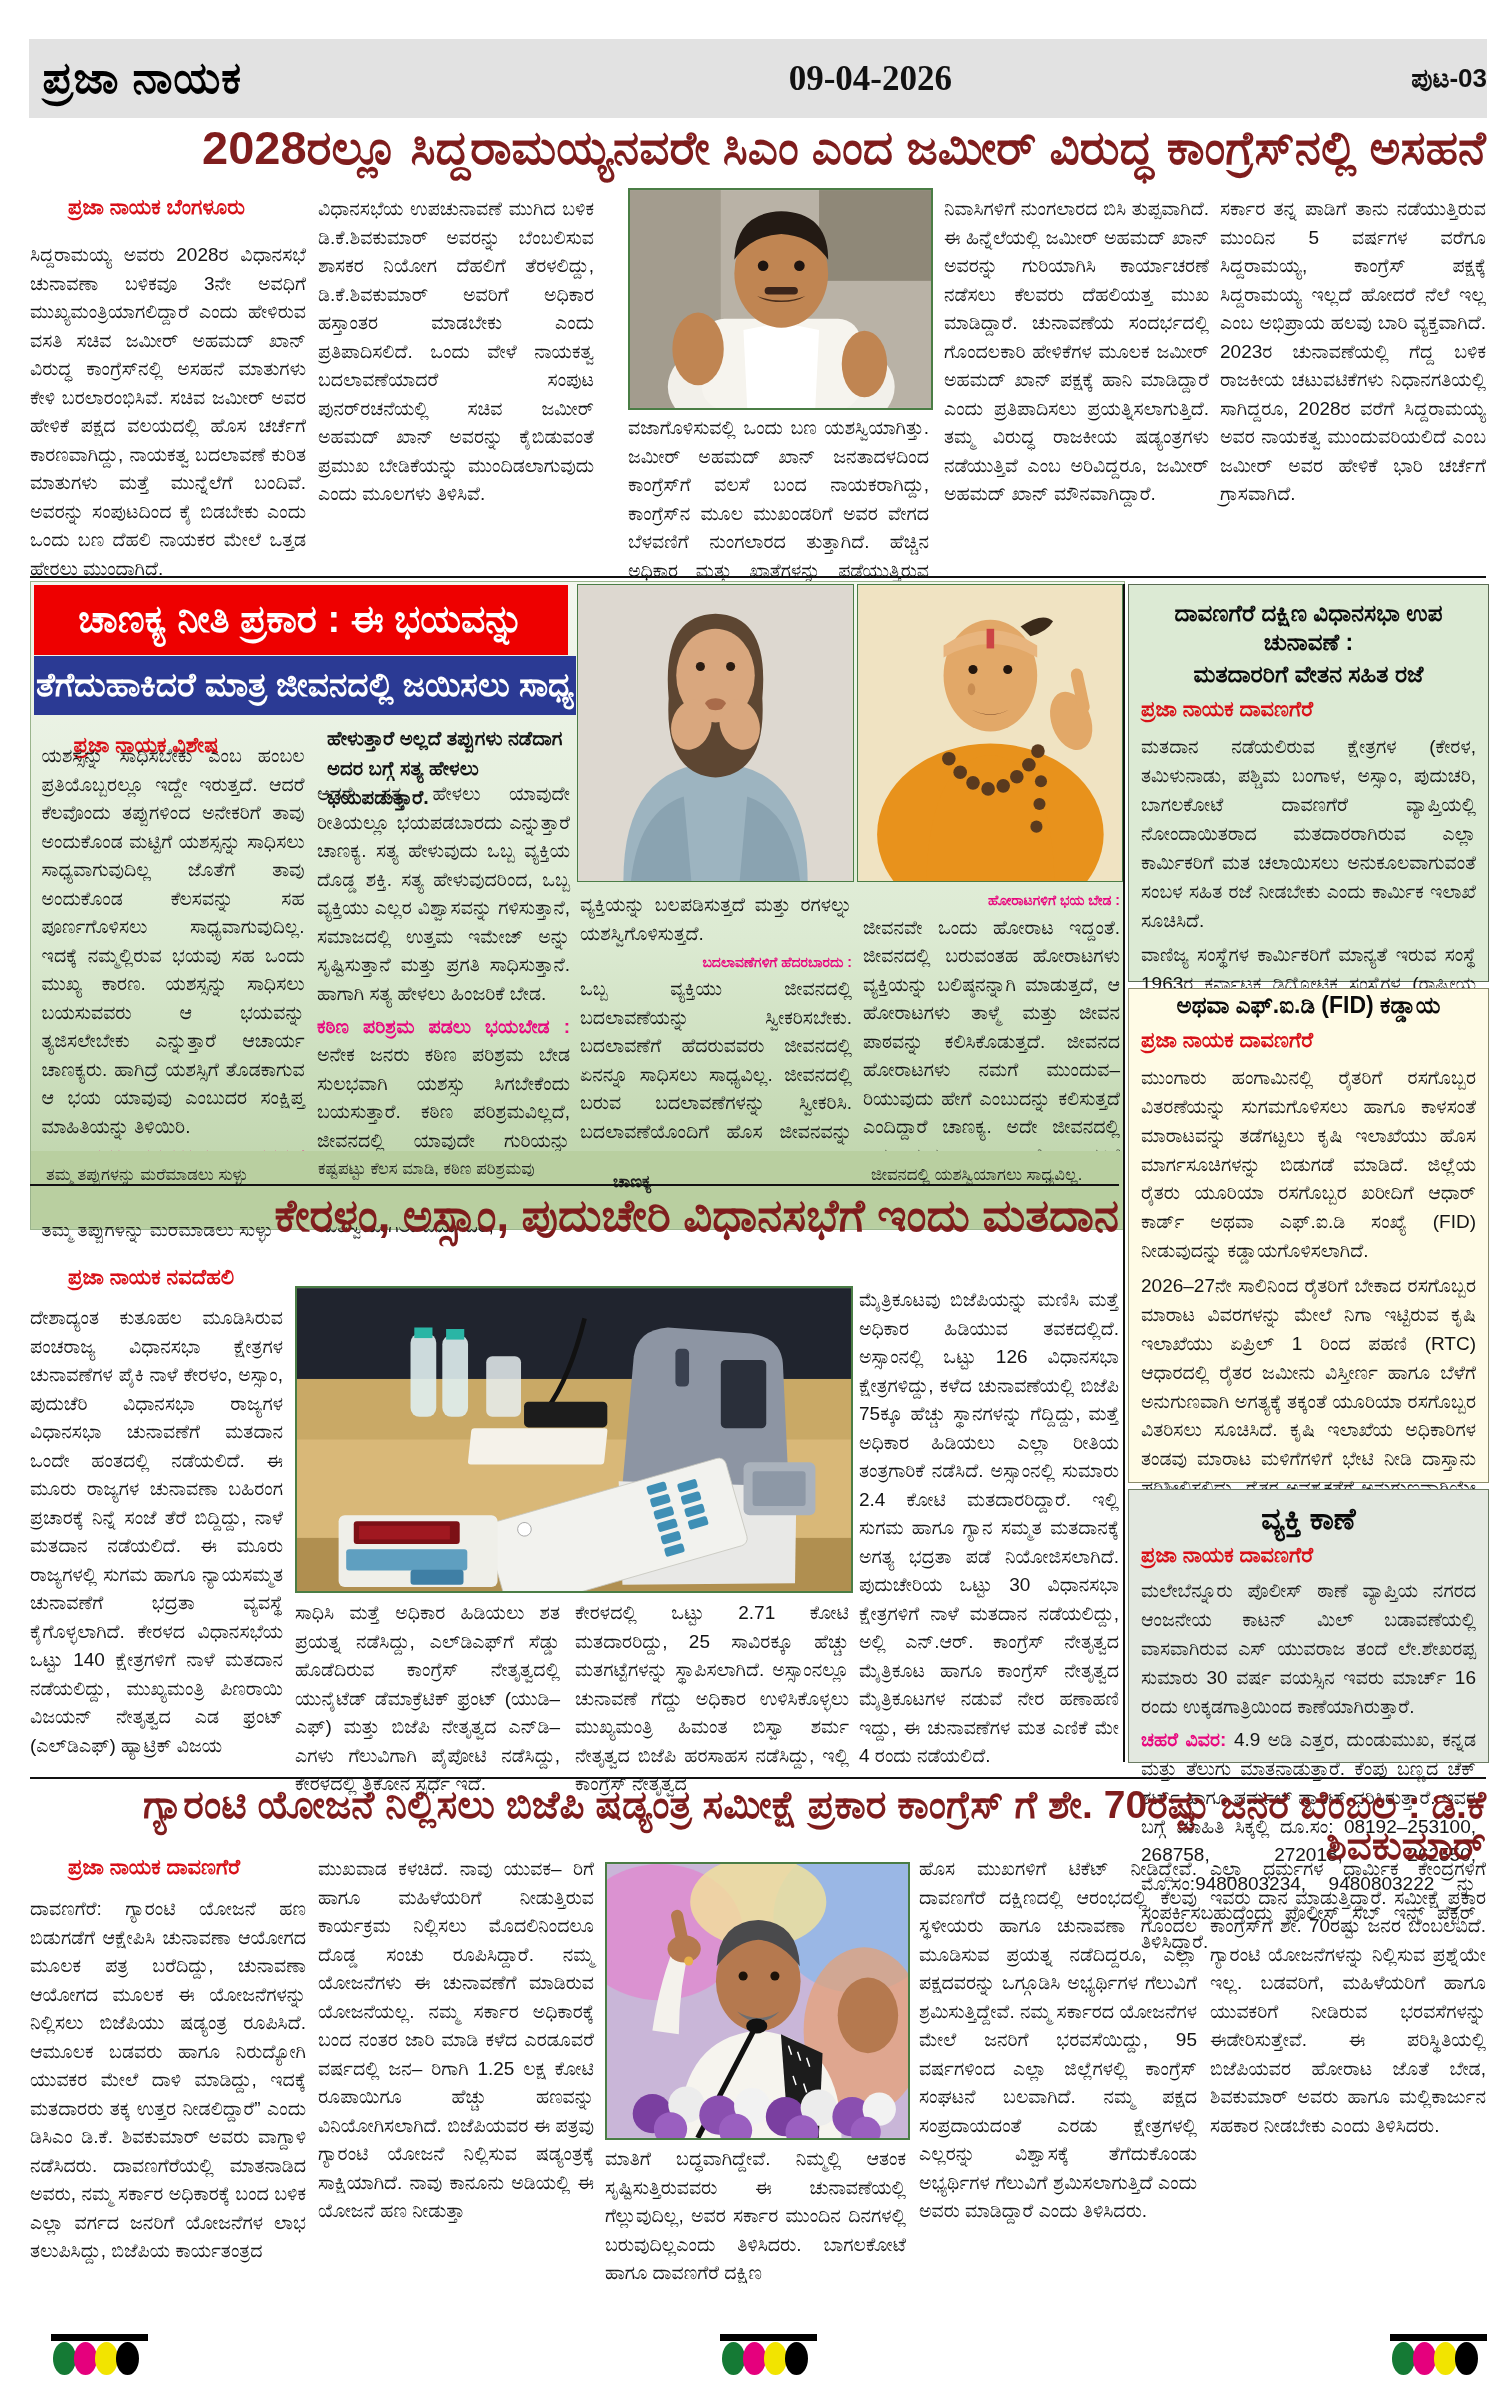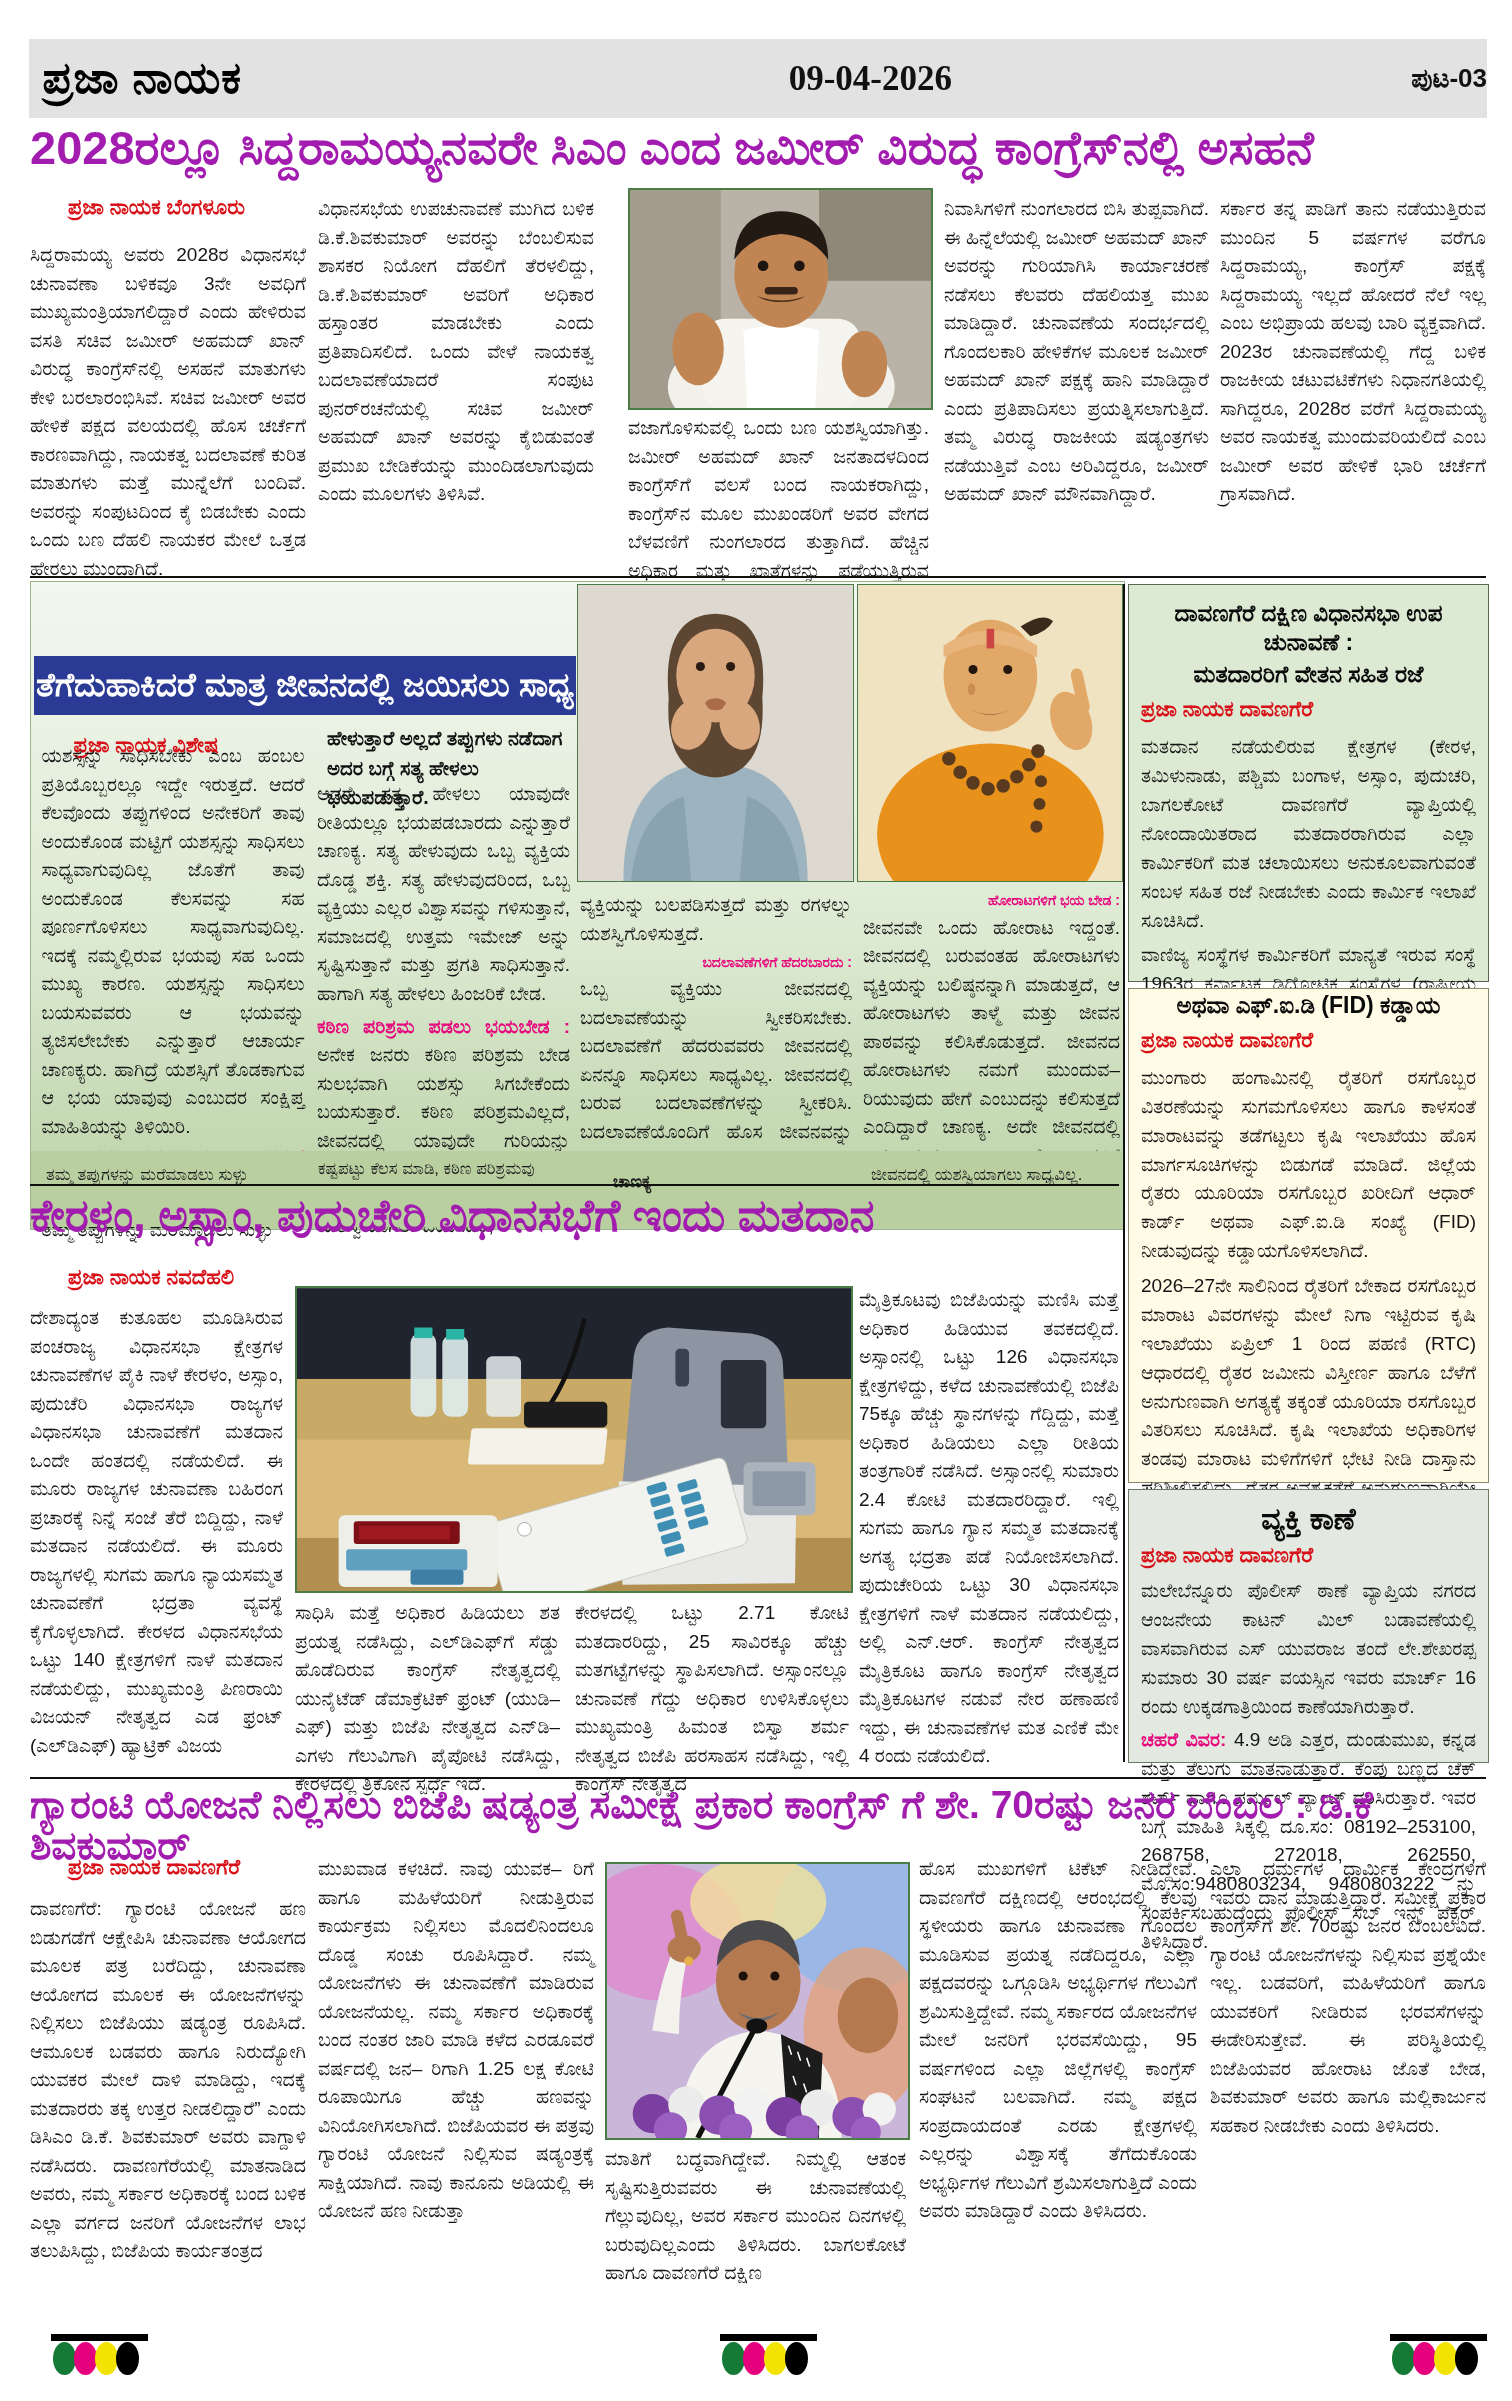--- a/index.html
+++ b/index.html
@@ -4,21 +4,21 @@
 <style>
   html,body{margin:0;padding:0;background:#ffffff;}
   body{width:1513px;height:2401px;position:relative;font-family:"Liberation Sans",sans-serif;color:#111;}
   .abs{position:absolute;}
   
   .masthead-bar{left:29px;top:39px;width:1458px;height:79px;background:#e2e2e2;display:flex;align-items:center;}
   .masthead{font-size:44px;font-weight:bold;color:#000;padding-left:13.6px;letter-spacing:0.8px;flex:0 0 408px;}
   .head-date{font-size:35px;font-weight:bold;font-family:"Liberation Serif",serif;flex:1;text-align:center;}
   .head-page{font-size:26px;font-weight:bold;flex:0 0 197px;text-align:right;padding-right:0;}
   
-  .headline{font-weight:bold;color:#a21caf;text-align:left;line-height:1.05;}
+  .headline{font-weight:bold;color:#7f1d1d;text-align:right;line-height:1.05;}
   .byline{color:#d81118;font-weight:bold;font-size:21px;margin-left:32px;}
   .col{font-size:19px;line-height:1.5;text-align:justify;color:#141414;}
   .pinkhead{color:#e8087e;font-weight:bold;text-align:right;font-size:14px;line-height:1.4;}
   .pinkinline{color:#e8087e;font-weight:bold;}
   .hr{background:#111;height:2.3px;}
   .vr{background:#111;width:1.5px;}
   .photo{border:2.3px solid #4a7d45;overflow:hidden;background:#ddd;}
   
   .chan-wrap{left:30px;top:581px;width:1093px;height:647px;background:linear-gradient(180deg,#f3f7ef 0%,#dcead2 55%,#b9d0a4 100%);border:0.8px solid #9ab48c;}
   .banner-red{background:#ee0000;color:#fff;font-weight:bold;font-size:38px;display:flex;align-items:center;justify-content:center;}
@@ -68,20 +68,21 @@
   </svg>
 </div>
 <div class="abs col" style="left:628px;top:414px;width:301px;height:157px;">ವಜಾಗೊಳಿಸುವಲ್ಲಿ ಒಂದು ಬಣ ಯಶಸ್ವಿಯಾಗಿತ್ತು. ಜಮೀರ್ ಅಹಮದ್ ಖಾನ್ ಜನತಾದಳದಿಂದ ಕಾಂಗ್ರೆಸ್‌ಗೆ ವಲಸೆ ಬಂದ ನಾಯಕರಾಗಿದ್ದು, ಕಾಂಗ್ರೆಸ್‌ನ ಮೂಲ ಮುಖಂಡರಿಗೆ ಅವರ ವೇಗದ ಬೆಳವಣಿಗೆ ನುಂಗಲಾರದ ತುತ್ತಾಗಿದೆ. ಹೆಚ್ಚಿನ ಅಧಿಕಾರ ಮತ್ತು ಖಾತೆಗಳನ್ನು ಪಡೆಯುತ್ತಿರುವ ಅವರ ನಡೆ ಹಲವರ ಅಸಮಾಧಾನಕ್ಕೆ ಕಾರಣವಾಗಿದೆ.</div>
 
 <div class="abs col" style="left:944px;top:195px;width:265px;height:377px;">ನಿವಾಸಿಗಳಿಗೆ ನುಂಗಲಾರದ ಬಿಸಿ ತುಪ್ಪವಾಗಿದೆ. ಈ ಹಿನ್ನೆಲೆಯಲ್ಲಿ ಜಮೀರ್ ಅಹಮದ್ ಖಾನ್ ಅವರನ್ನು ಗುರಿಯಾಗಿಸಿ ಕಾರ್ಯಾಚರಣೆ ನಡೆಸಲು ಕೆಲವರು ದೆಹಲಿಯತ್ತ ಮುಖ ಮಾಡಿದ್ದಾರೆ. ಚುನಾವಣೆಯ ಸಂದರ್ಭದಲ್ಲಿ ಗೊಂದಲಕಾರಿ ಹೇಳಿಕೆಗಳ ಮೂಲಕ ಜಮೀರ್ ಅಹಮದ್ ಖಾನ್ ಪಕ್ಷಕ್ಕೆ ಹಾನಿ ಮಾಡಿದ್ದಾರೆ ಎಂದು ಪ್ರತಿಪಾದಿಸಲು ಪ್ರಯತ್ನಿಸಲಾಗುತ್ತಿದೆ. ತಮ್ಮ ವಿರುದ್ಧ ರಾಜಕೀಯ ಷಡ್ಯಂತ್ರಗಳು ನಡೆಯುತ್ತಿವೆ ಎಂಬ ಅರಿವಿದ್ದರೂ, ಜಮೀರ್ ಅಹಮದ್ ಖಾನ್ ಮೌನವಾಗಿದ್ದಾರೆ.</div>
 <div class="abs col" style="left:1220px;top:195px;width:266px;height:377px;">ಸರ್ಕಾರ ತನ್ನ ಪಾಡಿಗೆ ತಾನು ನಡೆಯುತ್ತಿರುವ ಮುಂದಿನ 5 ವರ್ಷಗಳ ವರೆಗೂ ಸಿದ್ದರಾಮಯ್ಯ, ಕಾಂಗ್ರೆಸ್ ಪಕ್ಷಕ್ಕೆ ಸಿದ್ದರಾಮಯ್ಯ ಇಲ್ಲದೆ ಹೋದರೆ ನೆಲೆ ಇಲ್ಲ ಎಂಬ ಅಭಿಪ್ರಾಯ ಹಲವು ಬಾರಿ ವ್ಯಕ್ತವಾಗಿದೆ. 2023ರ ಚುನಾವಣೆಯಲ್ಲಿ ಗೆದ್ದ ಬಳಿಕ ರಾಜಕೀಯ ಚಟುವಟಿಕೆಗಳು ನಿಧಾನಗತಿಯಲ್ಲಿ ಸಾಗಿದ್ದರೂ, 2028ರ ವರೆಗೆ ಸಿದ್ದರಾಮಯ್ಯ ಅವರ ನಾಯಕತ್ವ ಮುಂದುವರಿಯಲಿದೆ ಎಂಬ ಜಮೀರ್ ಅವರ ಹೇಳಿಕೆ ಭಾರಿ ಚರ್ಚೆಗೆ ಗ್ರಾಸವಾಗಿದೆ.</div>
 
 <div class="abs hr" style="left:30px;top:576px;width:1456px;"></div>
 
 <div class="abs chan-wrap">
+  <div class="abs banner-red" style="left:3px;top:3px;width:534px;height:70px;">ಚಾಣಕ್ಯ ನೀತಿ ಪ್ರಕಾರ : ಈ ಭಯವನ್ನು</div>
   <div class="abs banner-blue" style="left:3px;top:74px;width:542px;height:59px;">ತೆಗೆದುಹಾಕಿದರೆ ಮಾತ್ರ ಜೀವನದಲ್ಲಿ ಜಯಿಸಲು ಸಾಧ್ಯ</div>
   <div class="abs byline" style="left:10.6px;top:151px;">ಪ್ರಜಾ ನಾಯಕ ವಿಶೇಷ</div>
   <div class="abs" style="left:296px;top:142px;width:253px;font-size:19.7px;font-weight:bold;line-height:1.5;">ಹೇಳುತ್ತಾರೆ ಅಲ್ಲದೆ ತಪ್ಪುಗಳು ನಡೆದಾಗ ಅದರ ಬಗ್ಗೆ ಸತ್ಯ ಹೇಳಲು ಭಯಪಡುತ್ತಾರೆ.</div>
 
   <div class="abs photo" style="left:546px;top:1.5px;width:275px;height:296px;border-width:1.5px;">
     <svg width="275" height="296" viewBox="0 0 364 392">
       <rect width="364" height="392" fill="#e6e2dc"></rect>
       <rect x="0" y="0" width="364" height="392" fill="#ddd8d0"></rect>
       <path d="M60 392 Q60 240 182 235 Q304 240 304 392 Z" fill="#9db4c0"></path>
       <path d="M120 150 Q110 40 182 38 Q254 40 244 150 Q250 250 182 255 Q114 250 120 150" fill="#5d4632"></path>

